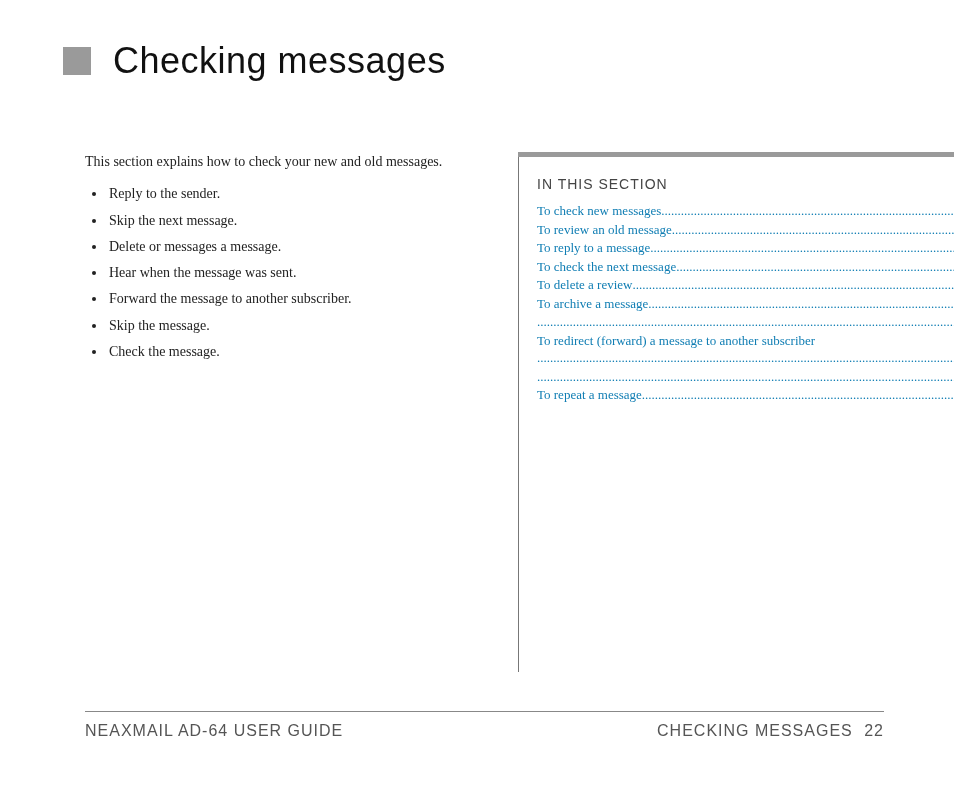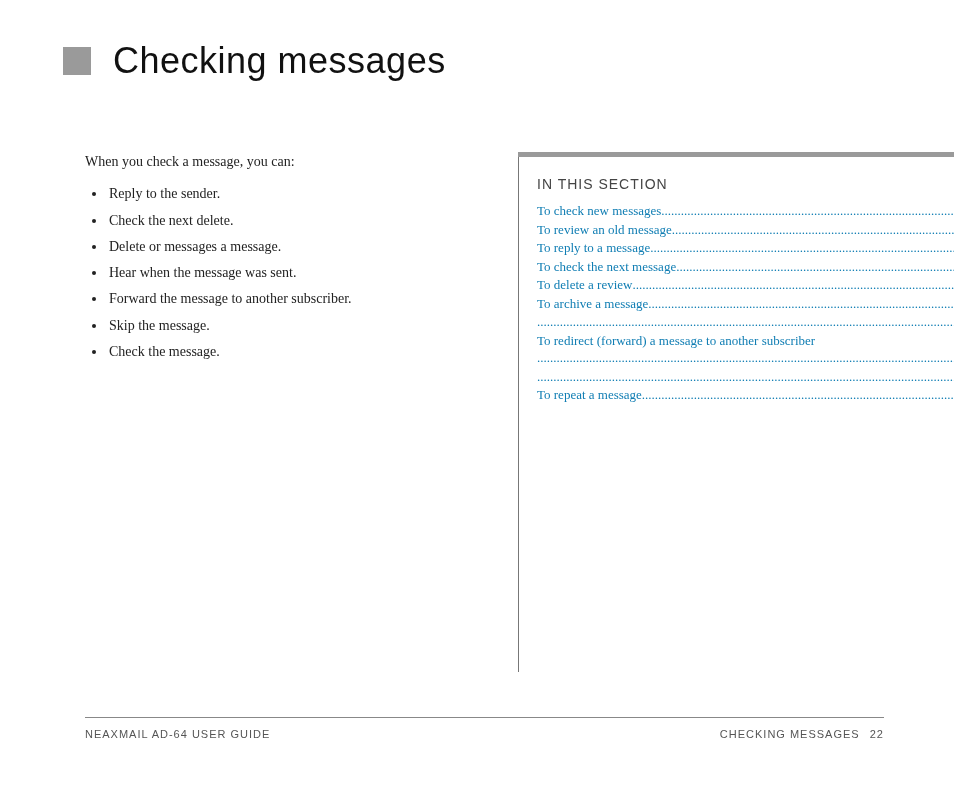--- a/index.html
+++ b/index.html
@@ -95,21 +95,21 @@
   .footer {
     position: absolute;
     left: 85px;
     right: 70px;
     bottom: 46px;
     border-top: 1px solid #888;
     padding-top: 10px;
     display: flex;
     justify-content: space-between;
     font-family: "Avenir Next", "Century Gothic", "Helvetica Neue", Arial, sans-serif;
-    font-size: 11px;
+    font-size: 16px;
     letter-spacing: 1px;
     color: #555;
   }
   .footer .right {
     color: #555;
     padding-left: 37px;
   }
   .footer .right .pg {
     margin-left: 6px;
   }
@@ -131,24 +131,24 @@
 
 <div class="page">
 
   <div class="title-row">
     <div class="title-square"></div>
     <div class="title-text">Checking messages</div>
   </div>
 
   <div class="columns">
     <div class="left-col">
-      <p>When you check a message, you can:</p>
+      <p>This section explains how to check your new and old messages.</p>
       <ul>
         <li>Reply to the sender.</li>
-        <li>Check the next delete.</li>
+        <li>Skip the next message.</li>
         <li>Delete or messages a message.</li>
         <li>Hear when the message was sent.</li>
         <li>Forward the message to another subscriber.</li>
         <li>Skip the message.</li>
         <li>Check the message.</li>
       </ul>
     </div>
 
     <div class="right-col">
       <div class="top-accent"></div>

